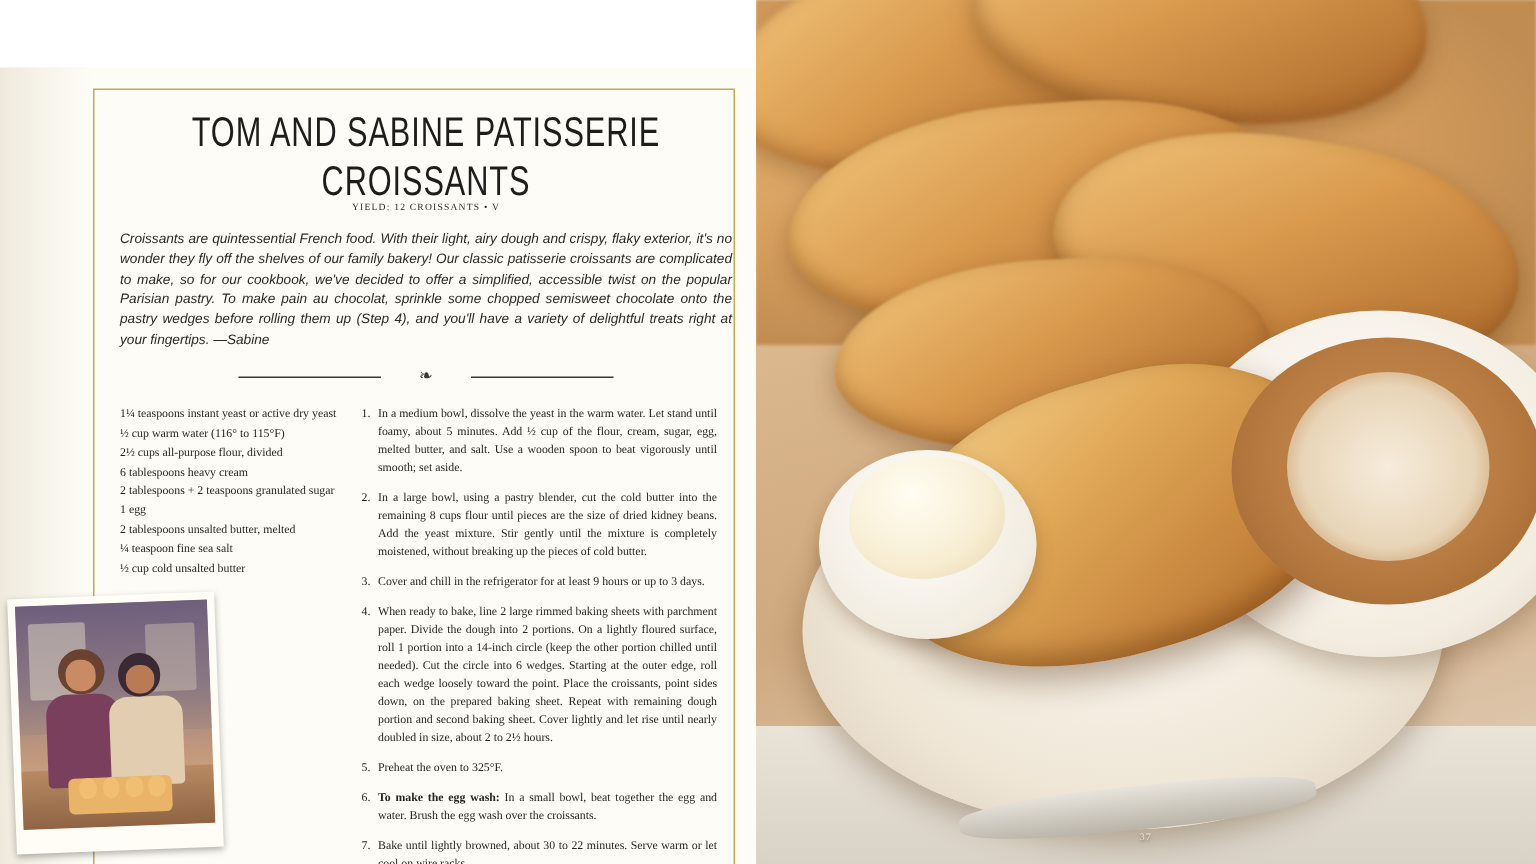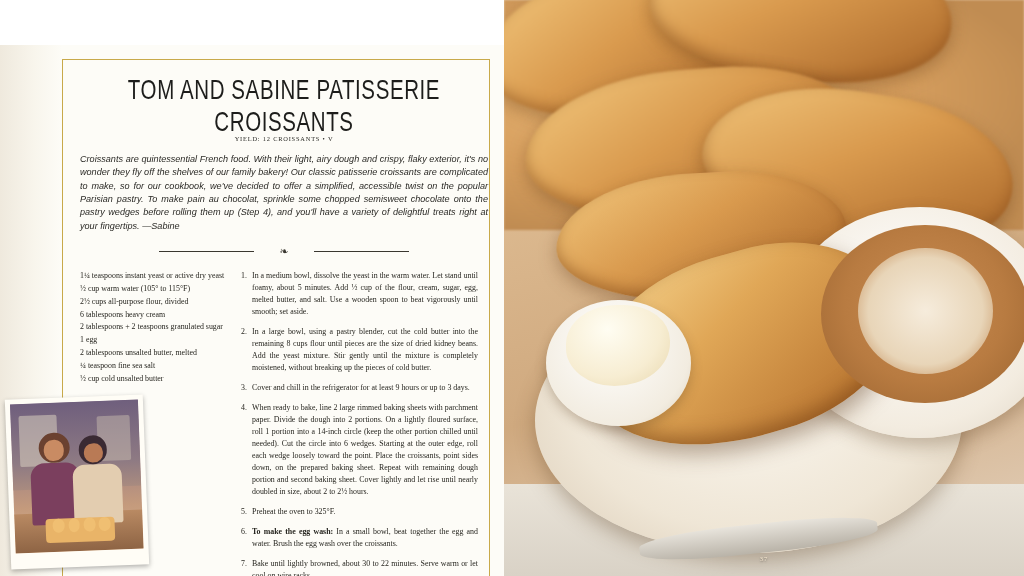--- a/index.html
+++ b/index.html
@@ -350,21 +350,21 @@
       <div class="divider">
         <span class="line l"></span>
         <span class="orn">❧</span>
         <span class="line r"></span>
       </div>
 
       <div class="columns">
 
         <div class="col-left">
           <div class="ing-line">1¼ teaspoons instant yeast or active dry yeast</div>
-          <div class="ing-line">½ cup warm water (105° to 115°F)</div>
+          <div class="ing-line">½ cup warm water (116° to 115°F)</div>
           <div class="ing-line">2½ cups all-purpose flour, divided</div>
           <div class="ing-line">6 tablespoons heavy cream</div>
           <div class="ing-line">2 tablespoons + 2 teaspoons granulated sugar</div>
           <div class="ing-line">1 egg</div>
           <div class="ing-line">2 tablespoons unsalted butter, melted</div>
           <div class="ing-line">¼ teaspoon fine sea salt</div>
           <div class="ing-line">½ cup cold unsalted butter</div>
 
           <div class="sub-head">EGG WASH</div>
           <div class="ing-line">1 egg</div>

